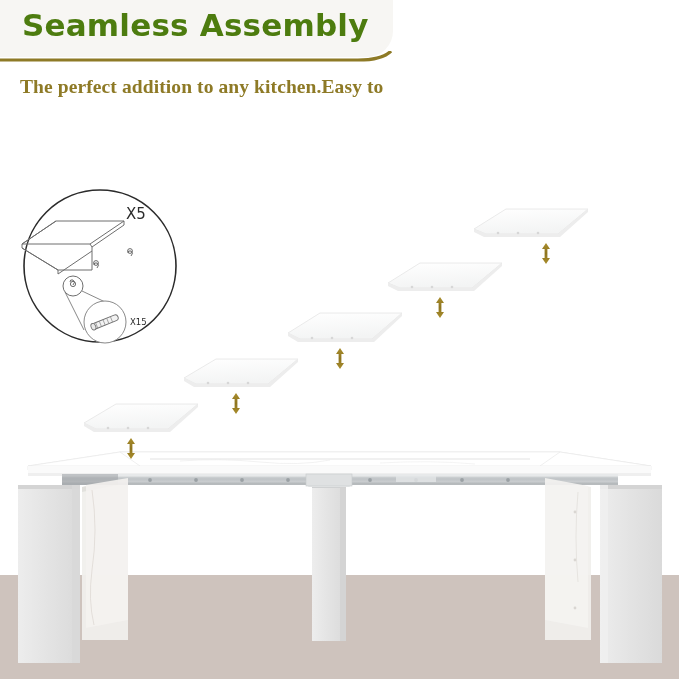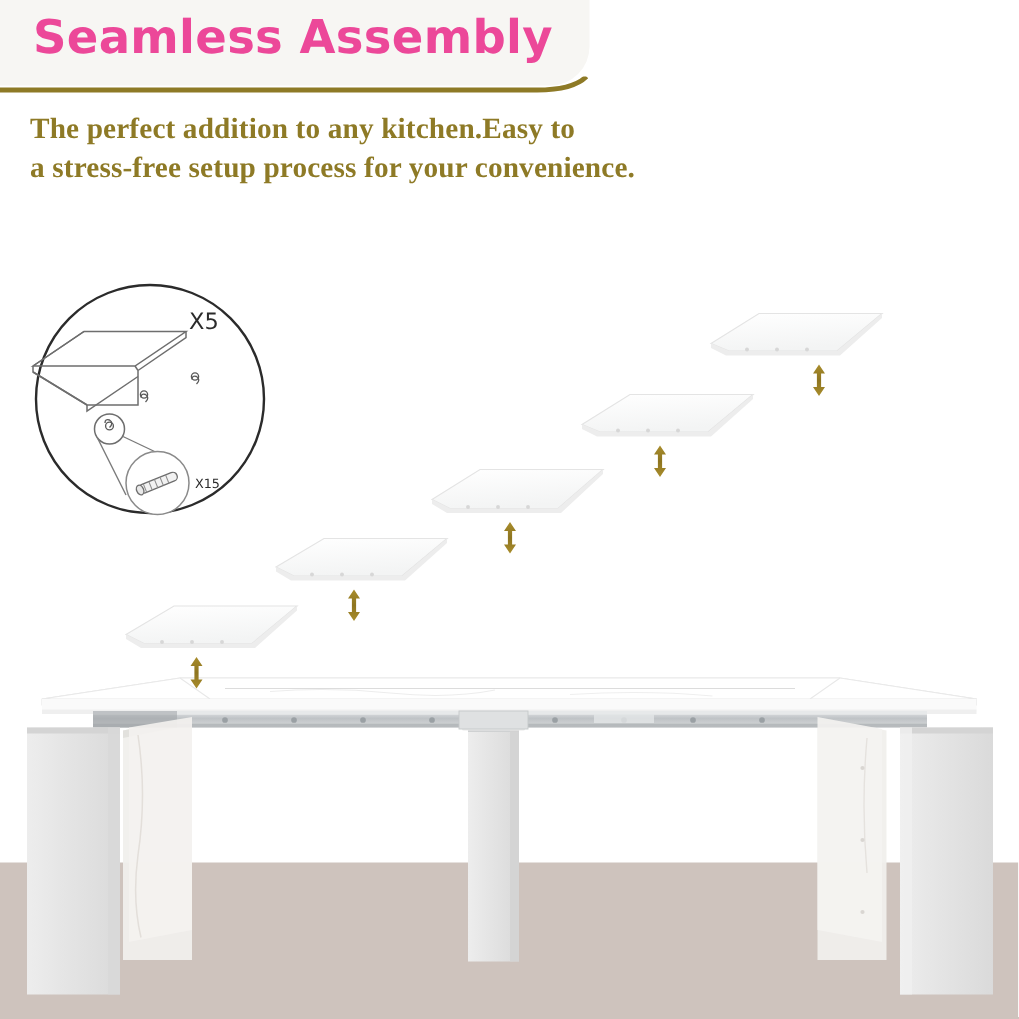--- a/index.html
+++ b/index.html
@@ -19,21 +19,21 @@
     z-index:4;
   }
   .title-underline{
     position:absolute;left:0;top:51px;width:393px;height:12px;z-index:5;
     pointer-events:none;
   }
   .title-text{
     position:absolute;left:22px;top:7px;
     font-family:"DejaVu Sans", sans-serif;
     font-size:31px;font-weight:700;letter-spacing:.2px;
-    color:#ec4899;
+    color:#4d7c0f;
     white-space:nowrap;
     z-index:6;
   }
 
   
   .body-copy{
     position:absolute;left:20px;top:74px;width:560px;
     font-family:Liberation Serif, serif;
     font-size:19.5px;line-height:26px;font-weight:600;
     color:#8e7a26;letter-spacing:.1px;
@@ -277,16 +277,15 @@
   </svg>
 
   <div class="title-banner"></div>
   <svg class="title-underline" viewBox="0 0 393 12" preserveAspectRatio="none">
     <path d="M0,9 L358,9 Q382,9 391,0" fill="none" stroke="#8e7a26" stroke-width="3.2"></path>
   </svg>
   <div class="title-text">Seamless Assembly</div>
 
   <div class="body-copy">
     <div>The perfect addition to any kitchen.Easy to</div>
-    <div>a stress-free setup process for your convenience.</div>
   </div>
 
 </div>
 
 </body></html>

